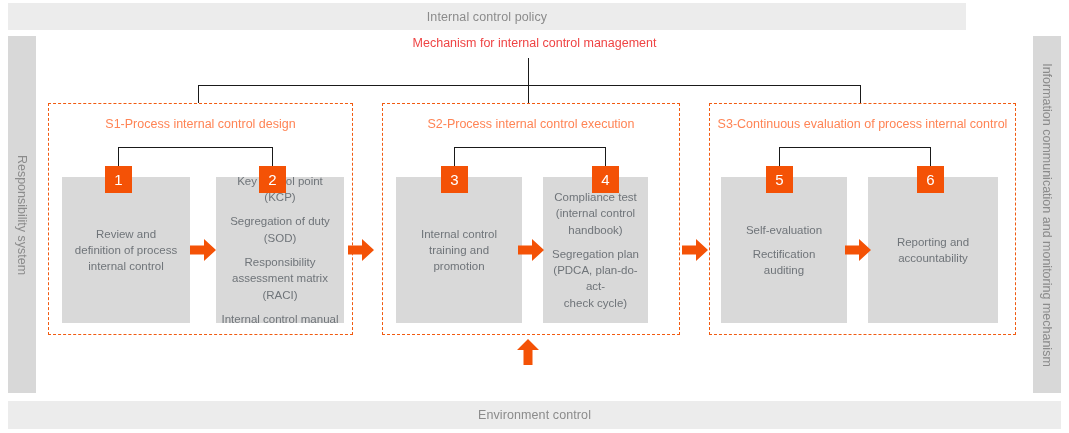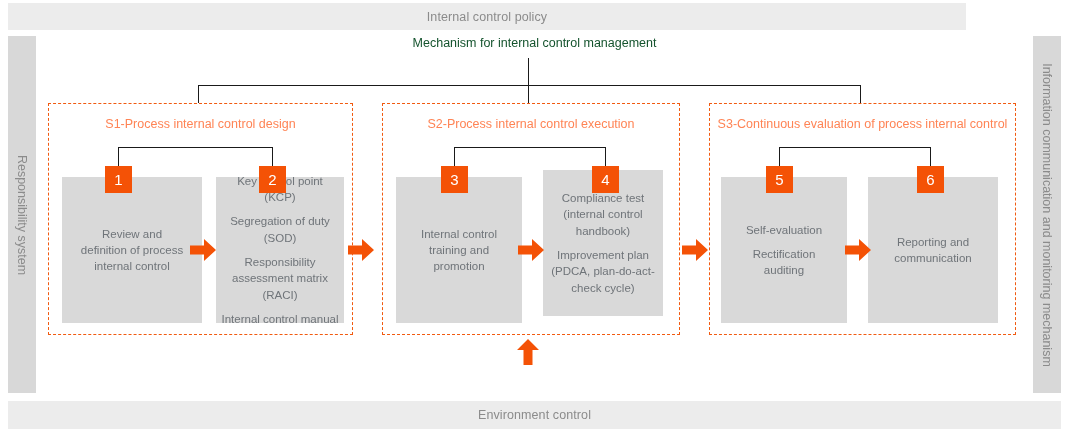--- a/index.html
+++ b/index.html
@@ -44,21 +44,21 @@
   #rail-left{  left:8px;   top:36px; width:28px; height:357px; }
   #rail-left span{ transform:rotate(90deg); }
   #rail-right{ left:1033px; top:36px; width:28px; height:357px; }
   #rail-right span{ transform:rotate(90deg); }
 
   
   #mechanism-label{
     position:absolute;
     left:0; top:36px; width:1069px;
     text-align:center;
-    color:#14532d;
+    color:#ef4444;
     font-size:12.5px;
   }
 
   
   .tline{ position:absolute; background:#1a1a1a; }
   #t-stem   { left:528px; top:58px;  width:1px;  height:28px; }
   #t-bar    { left:198px; top:85px;  width:663px;height:1px;  }
   #t-drop-l { left:198px; top:85px;  width:1px;  height:18px; }
   #t-drop-c { left:528px; top:85px;  width:1px;  height:18px; }
   #t-drop-r { left:860px; top:85px;  width:1px;  height:18px; }
@@ -154,21 +154,21 @@
   <div class="tline" id="t-drop-r"></div>
 
   <div class="stagebox" id="stage-s1">
     <div class="stage-title">S1-Process internal control design</div>
   </div>
 
   <div class="bline" style="left:118px;top:147px;width:155px;height:1px;"></div>
   <div class="bline" style="left:118px;top:147px;width:1px;height:22px;"></div>
   <div class="bline" style="left:272px;top:147px;width:1px;height:22px;"></div>
 
-  <div class="card" style="left:62px;top:177px;width:140px;height:146px;">
+  <div class="card" style="left:62px;top:177px;width:128px;height:146px;">
     <div class="blk">
       <span class="ln">Review and</span>
       <span class="ln">definition of process</span>
       <span class="ln">internal control</span>
     </div>
   </div>
   <div class="badge" style="left:105px;top:166px;">1</div>
 
   <div class="card" style="left:216px;top:177px;width:128px;height:146px;">
     <div class="blk">
@@ -199,28 +199,28 @@
 
   <div class="card" style="left:396px;top:177px;width:126px;height:146px;">
     <div class="blk">
       <span class="ln">Internal control</span>
       <span class="ln">training and</span>
       <span class="ln">promotion</span>
     </div>
   </div>
   <div class="badge" style="left:441px;top:166px;">3</div>
 
-  <div class="card" style="left:543px;top:170px;width:120px;height:146px;">
+  <div class="card" style="left:543px;top:177px;width:105px;height:146px;">
     <div class="blk">
       <span class="ln">Compliance test</span>
       <span class="ln">(internal control</span>
       <span class="ln">handbook)</span>
     </div>
     <div class="blk">
-      <span class="ln">Improvement plan</span>
+      <span class="ln">Segregation plan</span>
       <span class="ln">(PDCA, plan-do-act-</span>
       <span class="ln">check cycle)</span>
     </div>
   </div>
   <div class="badge" style="left:592px;top:166px;">4</div>
 
   <div class="stagebox" id="stage-s3">
     <div class="stage-title">S3-Continuous evaluation of process internal control</div>
   </div>
 
@@ -235,21 +235,21 @@
     <div class="blk">
       <span class="ln">Rectification</span>
       <span class="ln">auditing</span>
     </div>
   </div>
   <div class="badge" style="left:766px;top:166px;">5</div>
 
   <div class="card" style="left:868px;top:177px;width:130px;height:146px;">
     <div class="blk">
       <span class="ln">Reporting and</span>
-      <span class="ln">communication</span>
+      <span class="ln">accountability</span>
     </div>
   </div>
   <div class="badge" style="left:917px;top:166px;">6</div>
 
   <div class="arrow-r" style="left:190px;top:237px;">
     <svg viewBox="0 0 26 26" width="26" height="26" aria-hidden="true">
       <polygon points="0,8.5 14,8.5 14,2 26,13 14,24 14,17.5 0,17.5" fill="#f45206"></polygon>
     </svg>
   </div>
   <div class="arrow-r" style="left:348px;top:237px;">

